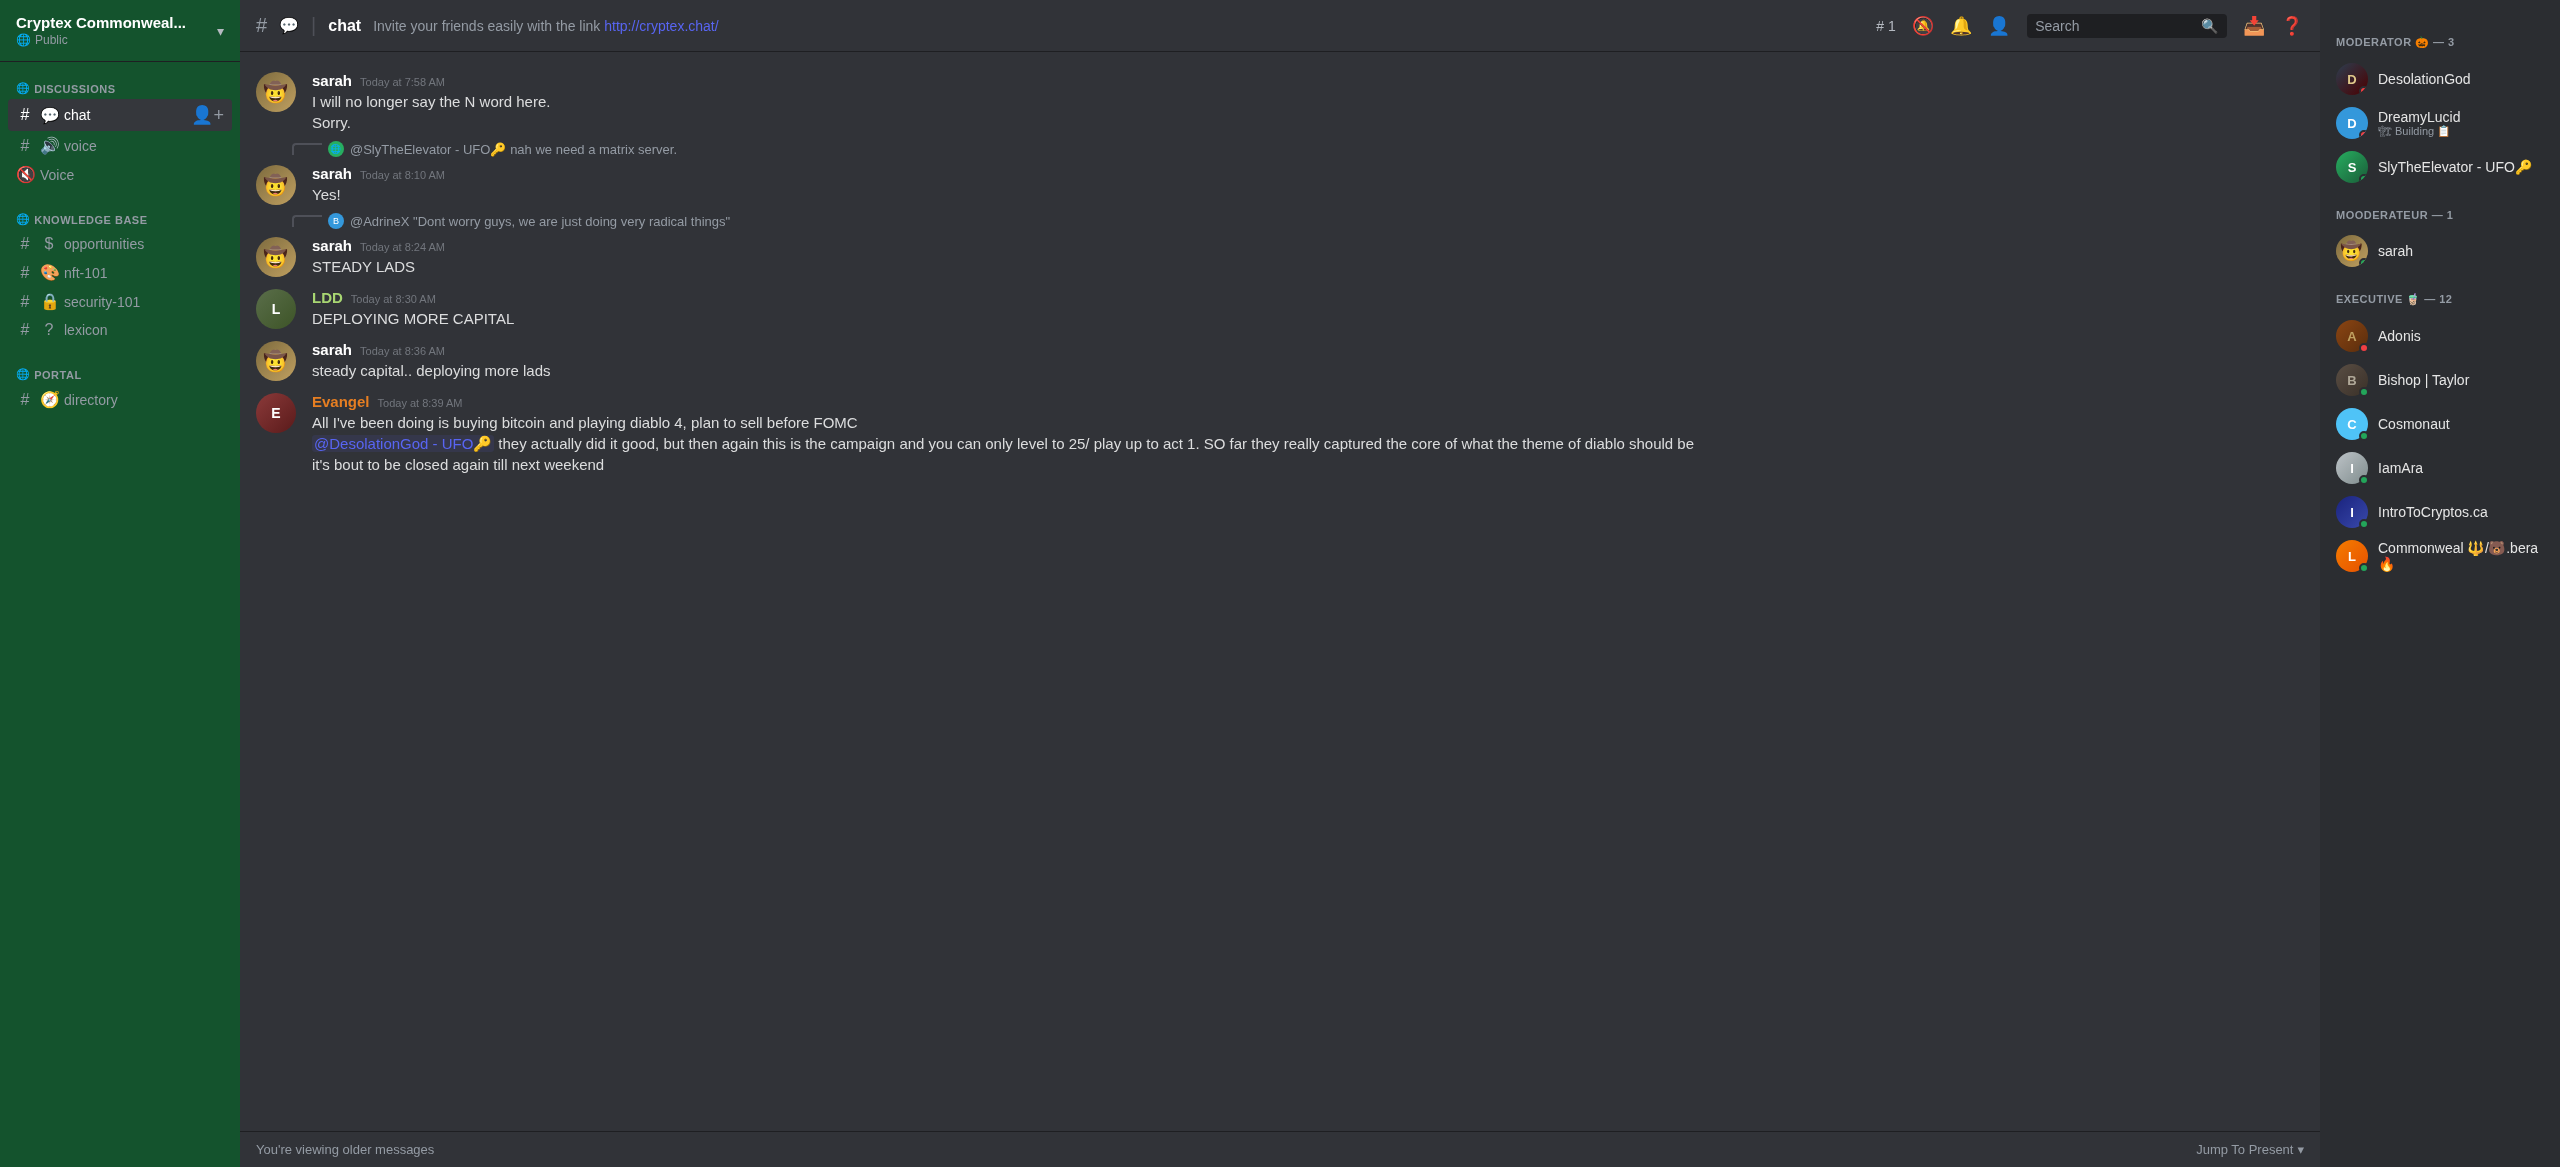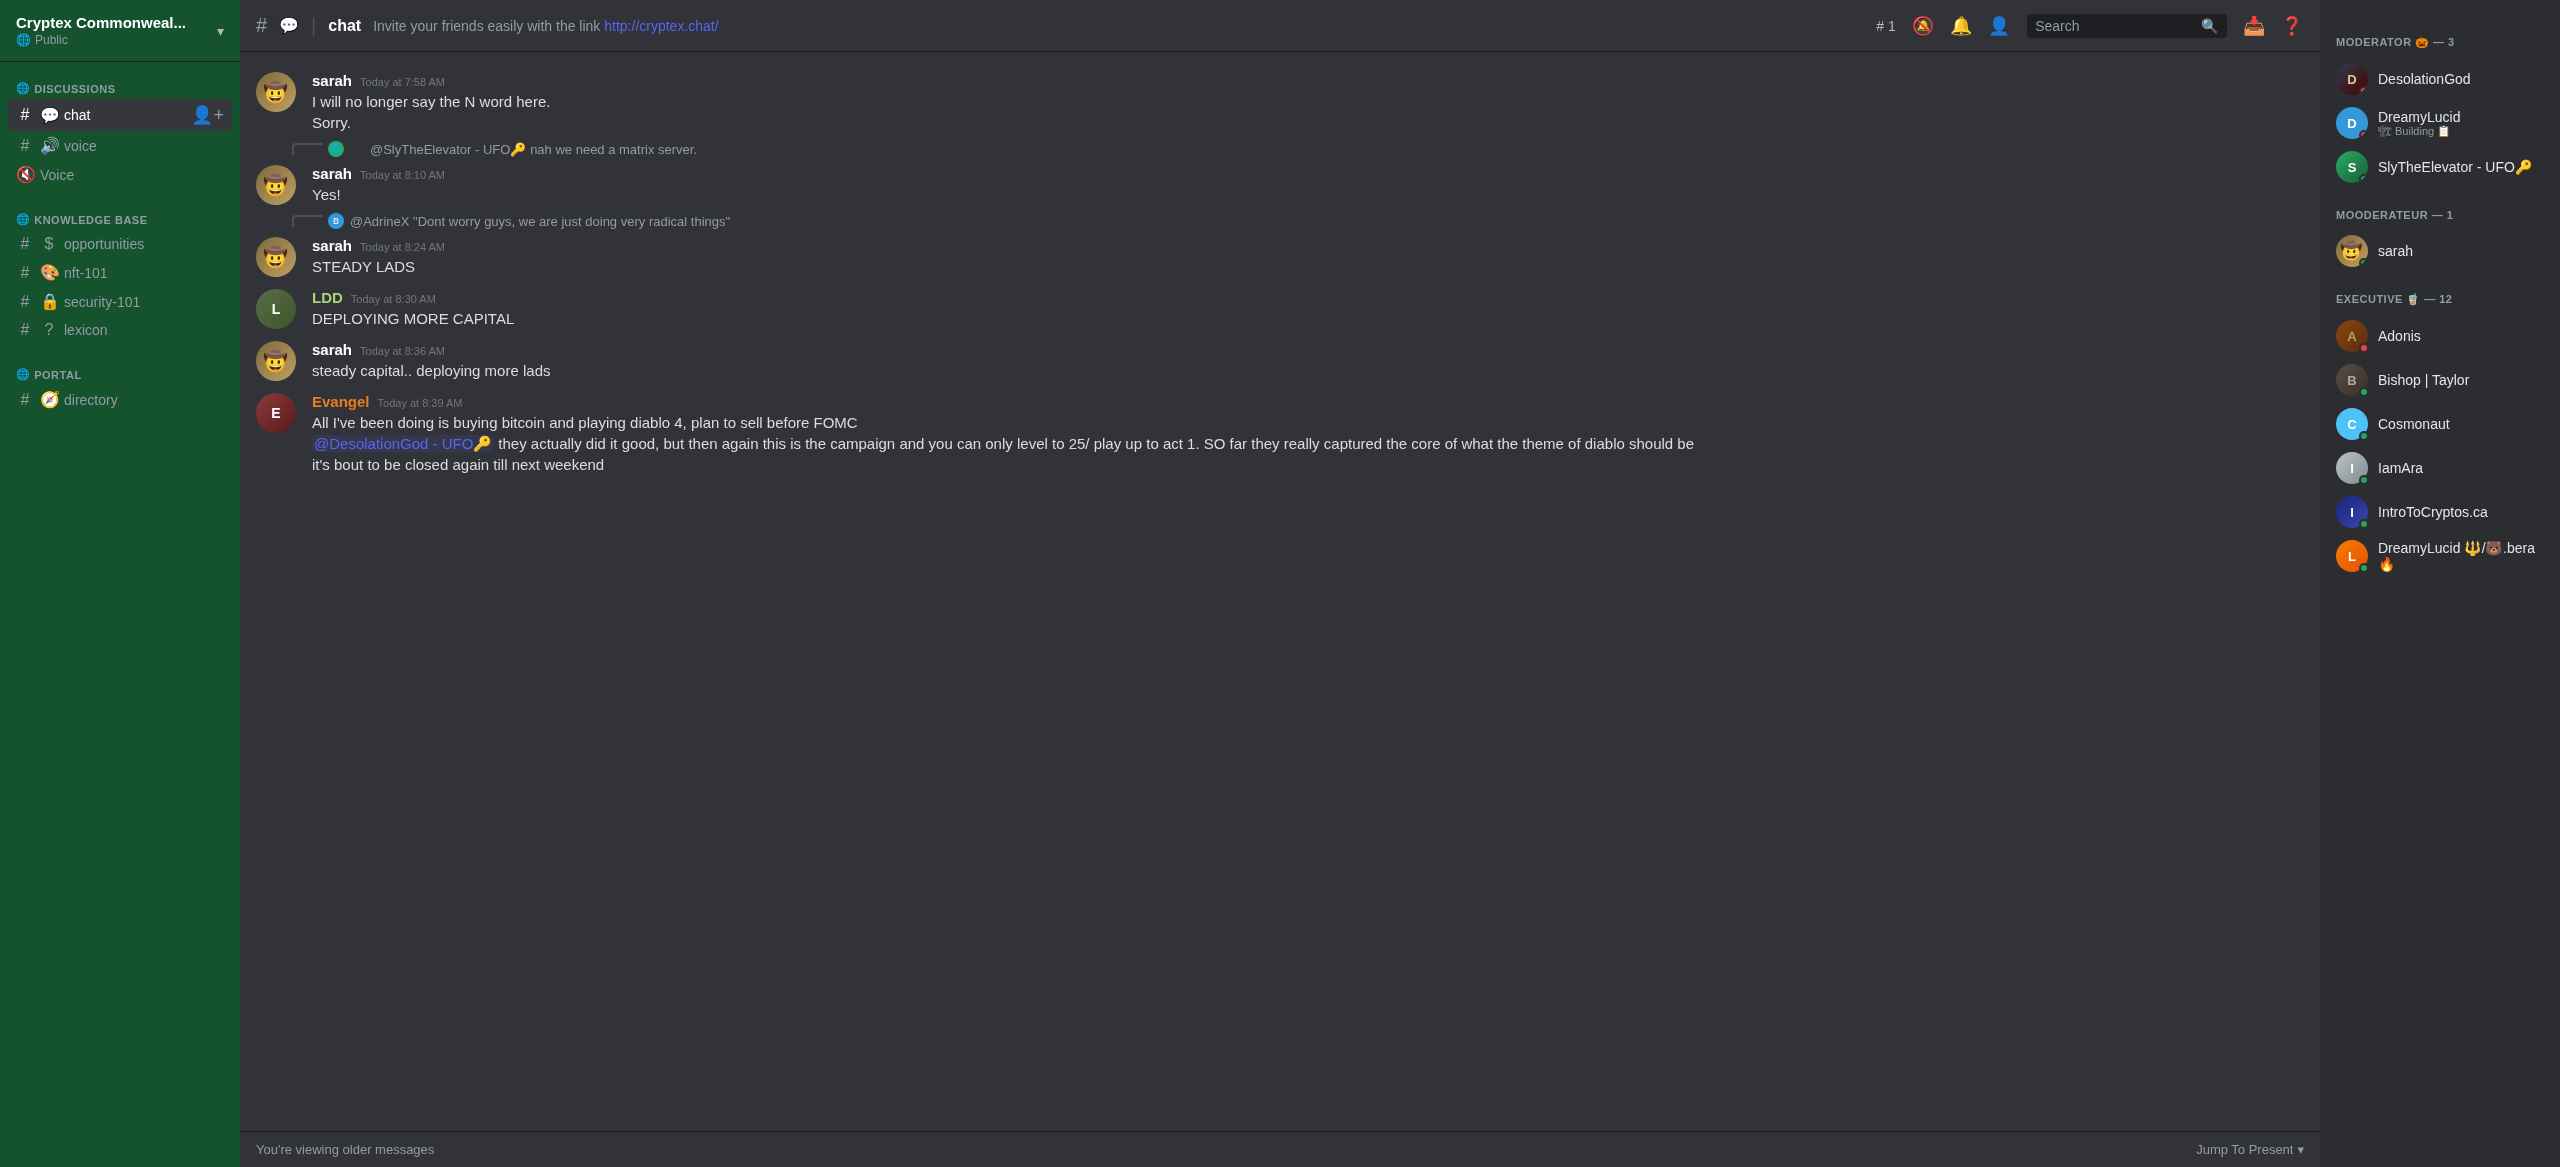--- a/index.html
+++ b/index.html
@@ -508,21 +508,21 @@
         </div>
         <div class="message-text">I will no longer say the N word here.</div>
         <div class="message-text">Sorry.</div>
       </div>
     </div>
 
     <div style="margin-bottom:4px;">
       <div class="reply-preview">
         <div class="reply-line"></div>
         <div class="reply-avatar" style="background:#27ae60;">🌐</div>
-        <span style="color:#949ba4; font-size:13px;margin-left:20px;">@SlyTheElevator - UFO🔑 nah we need a matrix server.</span>
+        <span style="color:#949ba4; font-size:13px;">@SlyTheElevator - UFO🔑 nah we need a matrix server.</span>
       </div>
       <div class="message-group" style="margin-top:0;">
         <div class="avatar av-sarah" style="font-size:20px;">🤠</div>
         <div class="message-content">
           <div class="message-header">
             <span class="message-author author-sarah">sarah</span>
             <span class="message-time">Today at 8:10 AM</span>
           </div>
           <div class="message-text">Yes!</div>
         </div>
@@ -687,17 +687,17 @@
       <div>
         <div class="member-name">IntroToCryptos.ca</div>
       </div>
     </div>
 
     <div class="member-item">
       <div class="member-avatar av-larp" style="font-size:13px; color:#fff; overflow:visible;">L
         <span class="status-dot status-online"></span>
       </div>
       <div>
-        <div class="member-name">DreamyLucid 🔱/🐻.bera 🔥</div>
+        <div class="member-name">Commonweal 🔱/🐻.bera 🔥</div>
       </div>
     </div>
   </div>
 </div>
 
 </body></html>

